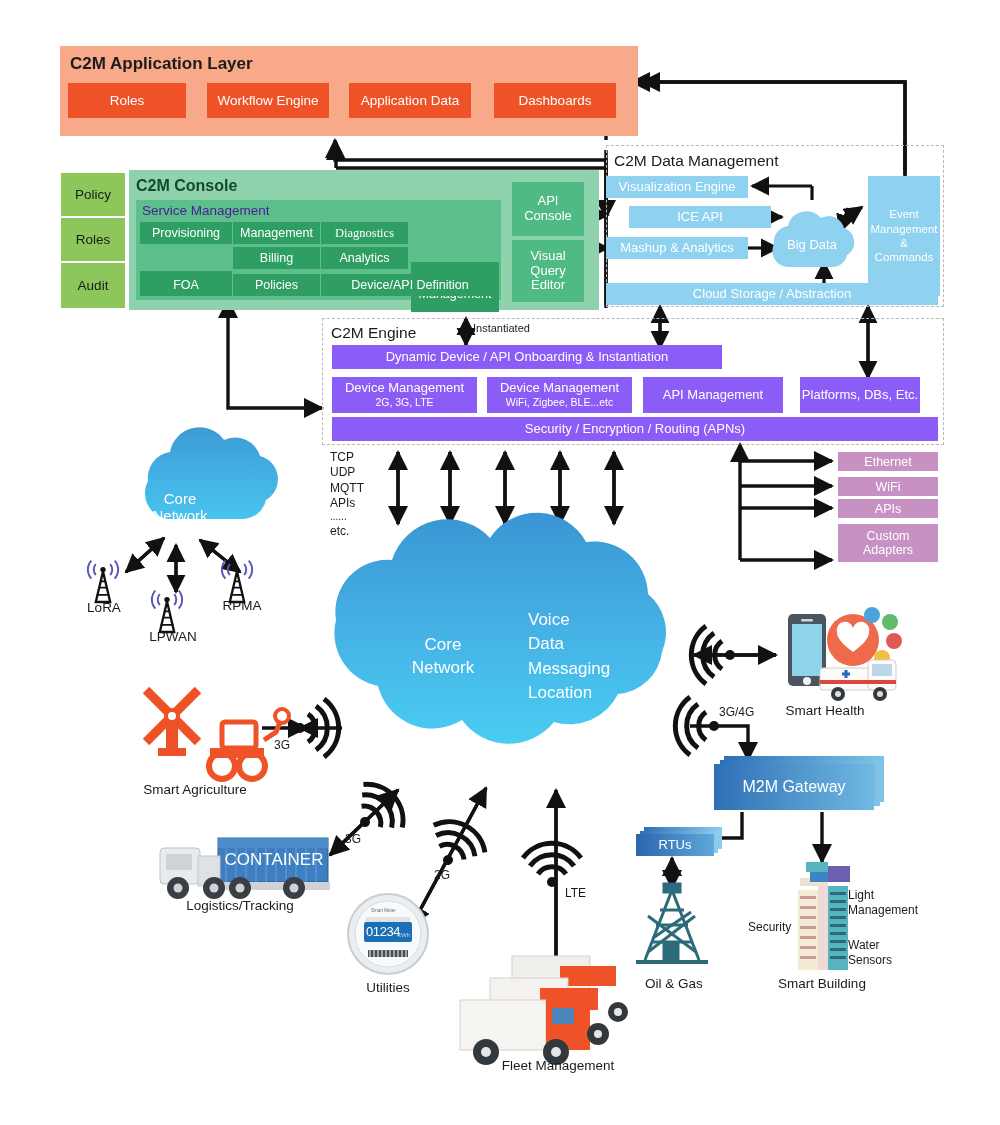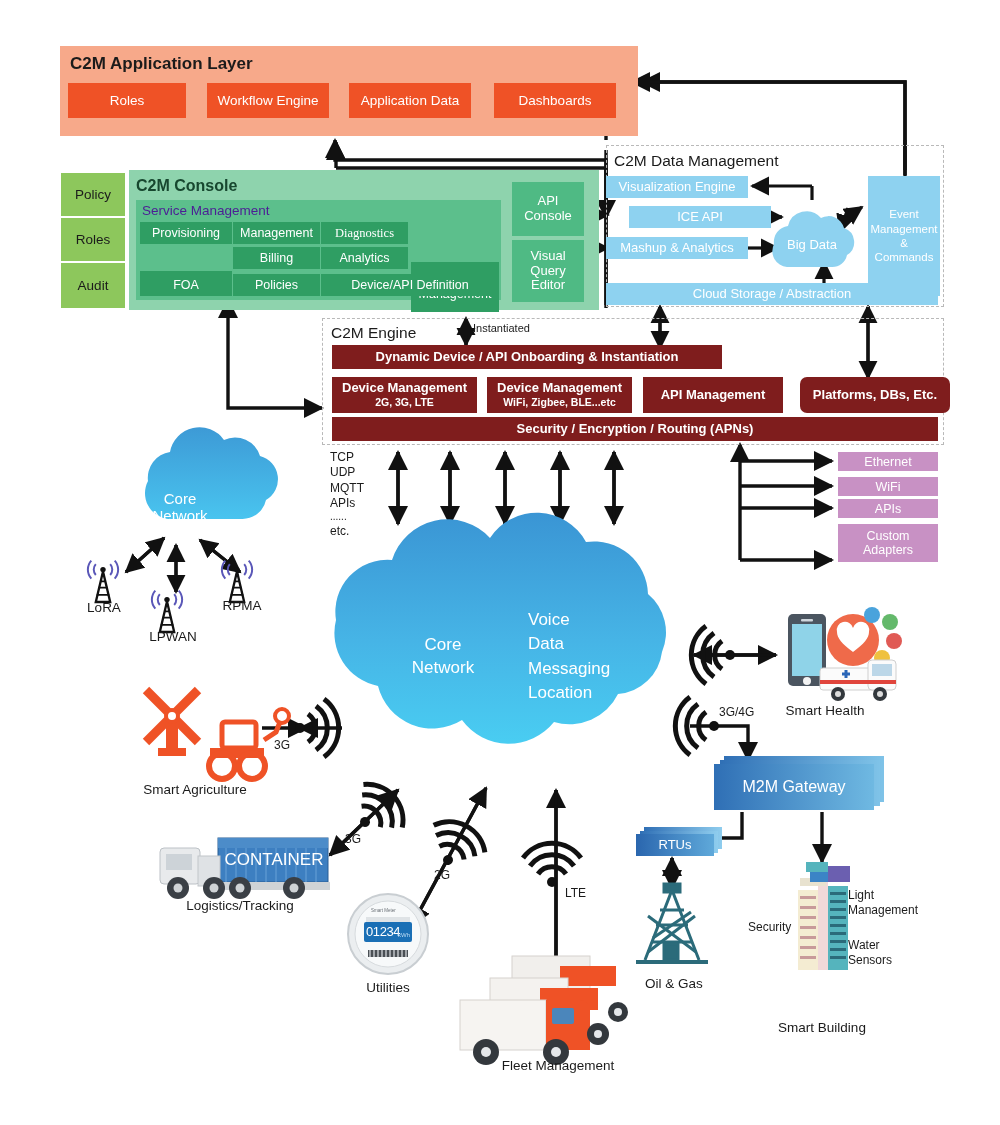--- a/index.html
+++ b/index.html
@@ -24,21 +24,21 @@
   .svc-box{background:#2f9e63;color:#fff;font-size:12.5px;}
   .side-box{background:#4fba84;color:#fff;font-size:13px;}
 
   
   .dm-title{color:#1b1b1b;font-size:15.5px;}
   .dm-box{background:#8ed2f0;color:#fff;font-size:13px;}
   .dashed{border:1.6px dashed #b9b9b9;background:transparent;}
 
   
   .eng-title{color:#1b1b1b;font-size:15.5px;}
-  .eng-box{background:#7f1d1d;color:#fff;font-size:13px;font-weight:bold;}
+  .eng-box{background:#8b5cf6;color:#fff;font-size:13px;}
   .eng-box .sub{display:block;font-size:10.5px;margin-top:1px;}
 
   
   .ad-box{background:#c891c4;color:#fff;font-size:12.5px;}
 
   .proto{color:#1b1b1b;font-size:12px;line-height:1.28;}
   .cap{color:#1b1b1b;font-size:13.5px;text-align:center;}
   .small-cap{color:#1b1b1b;font-size:11px;}
   .gw-box{color:#fff;font-size:16px;}
   .rtu-box{color:#fff;font-size:13px;}
@@ -465,21 +465,21 @@
 
   <div class="abs eng-box ctr" style="left:332px;top:377px;width:145px;height:36px;flex-direction:column;">
     <span style="font-size:13px;">Device Management</span>
     <span class="sub">2G, 3G, LTE</span>
   </div>
   <div class="abs eng-box ctr" style="left:487px;top:377px;width:145px;height:36px;flex-direction:column;">
     <span style="font-size:13px;">Device Management</span>
     <span class="sub">WiFi, Zigbee, BLE...etc</span>
   </div>
   <div class="abs eng-box ctr" style="left:643px;top:377px;width:140px;height:36px;">API Management</div>
-  <div class="abs eng-box ctr" style="left:800px;top:377px;width:150px;height:36px;border-radius:7px;">Platforms, DBs, Etc.</div>
+  <div class="abs eng-box ctr" style="left:800px;top:377px;width:120px;height:36px;">Platforms, DBs, Etc.</div>
 
   <div class="abs eng-box ctr" style="left:332px;top:417px;width:606px;height:24px;">Security / Encryption / Routing (APNs)</div>
 
   <div class="abs proto" style="left:330px;top:450px;width:60px;">
     <div>TCP</div>
     <div>UDP</div>
     <div>MQTT</div>
     <div>APIs</div>
     <div style="font-size:10px;">......</div>
     <div>etc.</div>
@@ -514,21 +514,21 @@
   <div class="abs small-cap" style="left:345px;top:832px;width:30px;font-size:12px;">3G</div>
   <div class="abs small-cap" style="left:434px;top:868px;width:30px;font-size:12px;">2G</div>
   <div class="abs small-cap" style="left:565px;top:886px;width:34px;font-size:12px;">LTE</div>
   <div class="abs small-cap" style="left:719px;top:705px;width:46px;font-size:12px;">3G/4G</div>
 
   <div class="abs cap" style="left:125px;top:782px;width:140px;">Smart Agriculture</div>
   <div class="abs cap" style="left:165px;top:898px;width:150px;">Logistics/Tracking</div>
   <div class="abs cap" style="left:340px;top:980px;width:96px;">Utilities</div>
   <div class="abs cap" style="left:483px;top:1058px;width:150px;">Fleet Management</div>
   <div class="abs cap" style="left:628px;top:976px;width:92px;">Oil &amp; Gas</div>
-  <div class="abs cap" style="left:762px;top:976px;width:120px;margin-top:44px;">Smart Building</div>
+  <div class="abs cap" style="left:762px;top:976px;width:120px;">Smart Building</div>
   <div class="abs cap" style="left:770px;top:703px;width:110px;">Smart Health</div>
 
   <div class="abs ctr" style="left:222px;top:842px;width:104px;height:36px;color:#fff;font-size:17px;">CONTAINER</div>
 
   <div class="abs" style="left:371px;top:908px;width:44px;font-size:4.5px;color:#6b7177;">Smart Meter</div>
   <div class="abs" style="left:366px;top:924px;width:40px;font-size:13px;color:#fff;letter-spacing:-0.4px;">01234</div>
   <div class="abs" style="left:398px;top:932px;width:20px;font-size:6px;color:#bcdcf4;">kWh</div>
 
   <div class="abs" style="left:724px;top:756px;width:160px;height:46px;background:linear-gradient(90deg,#2f6fb5,#7fc3e8);"></div>
   <div class="abs" style="left:720px;top:760px;width:160px;height:46px;background:linear-gradient(90deg,#2f6fb5,#7fc3e8);"></div>

